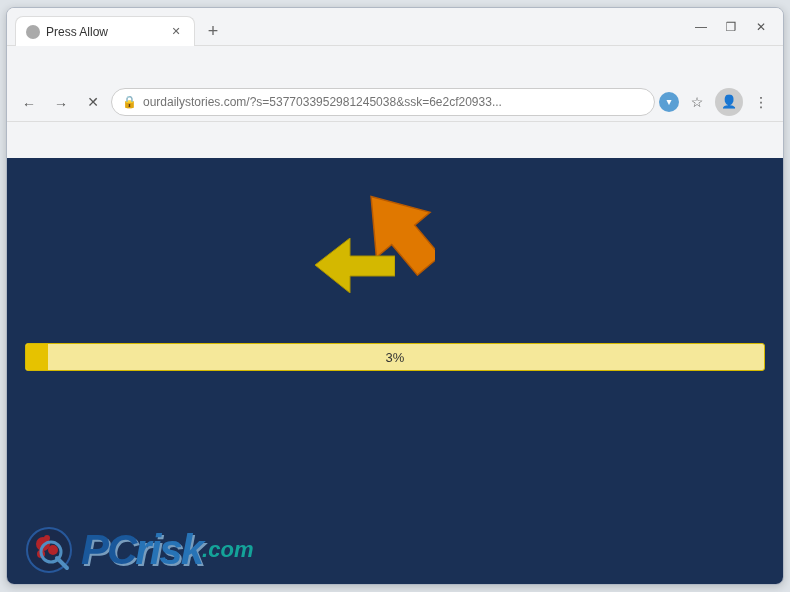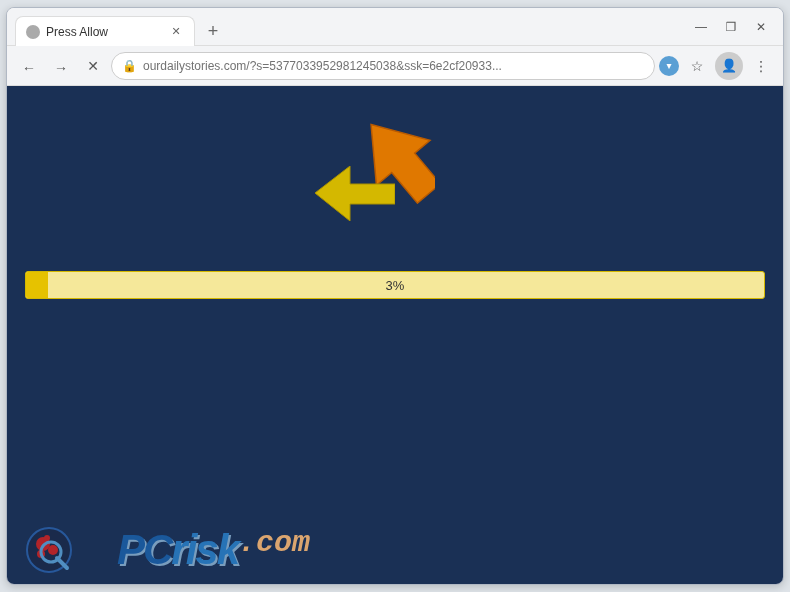--- a/index.html
+++ b/index.html
@@ -16,20 +16,21 @@
       width: 778px;
       height: 578px;
       margin: 7px auto;
       border: 1.5px solid #b0b8c4;
       border-radius: 8px;
       overflow: hidden;
       box-shadow: 0 2px 8px rgba(0,0,0,0.18);
       display: flex;
       flex-direction: column;
       background: #f3f4f6;
+      gap: 36px;
     }
 
     
     .title-bar {
       background: #f3f4f6;
       height: 38px;
       display: flex;
       align-items: center;
       padding: 0 8px;
       border-bottom: 1px solid #ddd;
@@ -354,21 +355,21 @@
         <circle cx="24" cy="24" r="22" fill="#1a2a4a" stroke="#2a5fa8" stroke-width="2"></circle>
         <circle cx="18" cy="18" r="7" fill="#cc2222"></circle>
         <circle cx="28" cy="24" r="5" fill="#cc2222"></circle>
         <circle cx="16" cy="28" r="4" fill="#cc2222"></circle>
         <circle cx="22" cy="12" r="3" fill="#cc2222"></circle>
 
         <line x1="32" y1="32" x2="42" y2="42" stroke="#5a9fd4" stroke-width="4" stroke-linecap="round"></line>
         <circle cx="26" cy="26" r="10" fill="none" stroke="#5a9fd4" stroke-width="3"></circle>
       </svg>
 
-      <div style="display:flex; align-items:flex-start;margin-left:36px;">
+      <div style="display:flex; align-items:center;">
         <span style="font-size:42px; font-weight:900; color:#1a5fa8; font-style:italic; font-family:'Arial Black', Arial, sans-serif; letter-spacing:-2px; text-shadow: 2px 2px 0 #8ab0d0;">PC</span>
         <span style="font-size:42px; font-weight:900; color:#2a7fc8; font-style:italic; font-family:'Arial Black', Arial, sans-serif; letter-spacing:-2px; text-shadow: 2px 2px 0 #8ab0d0;">risk</span>
-        <span style="font-size:30px; font-weight:700; color:#fdba74; font-style:italic; font-family:Liberation Mono, monospace;">.com</span>
+        <span style="font-size:22px; font-weight:700; color:#14b8a6; font-style:italic; font-family:Liberation Sans, sans-serif;">.com</span>
       </div>
     </div>
 
   </div>
 </div>
 
 </body></html>

